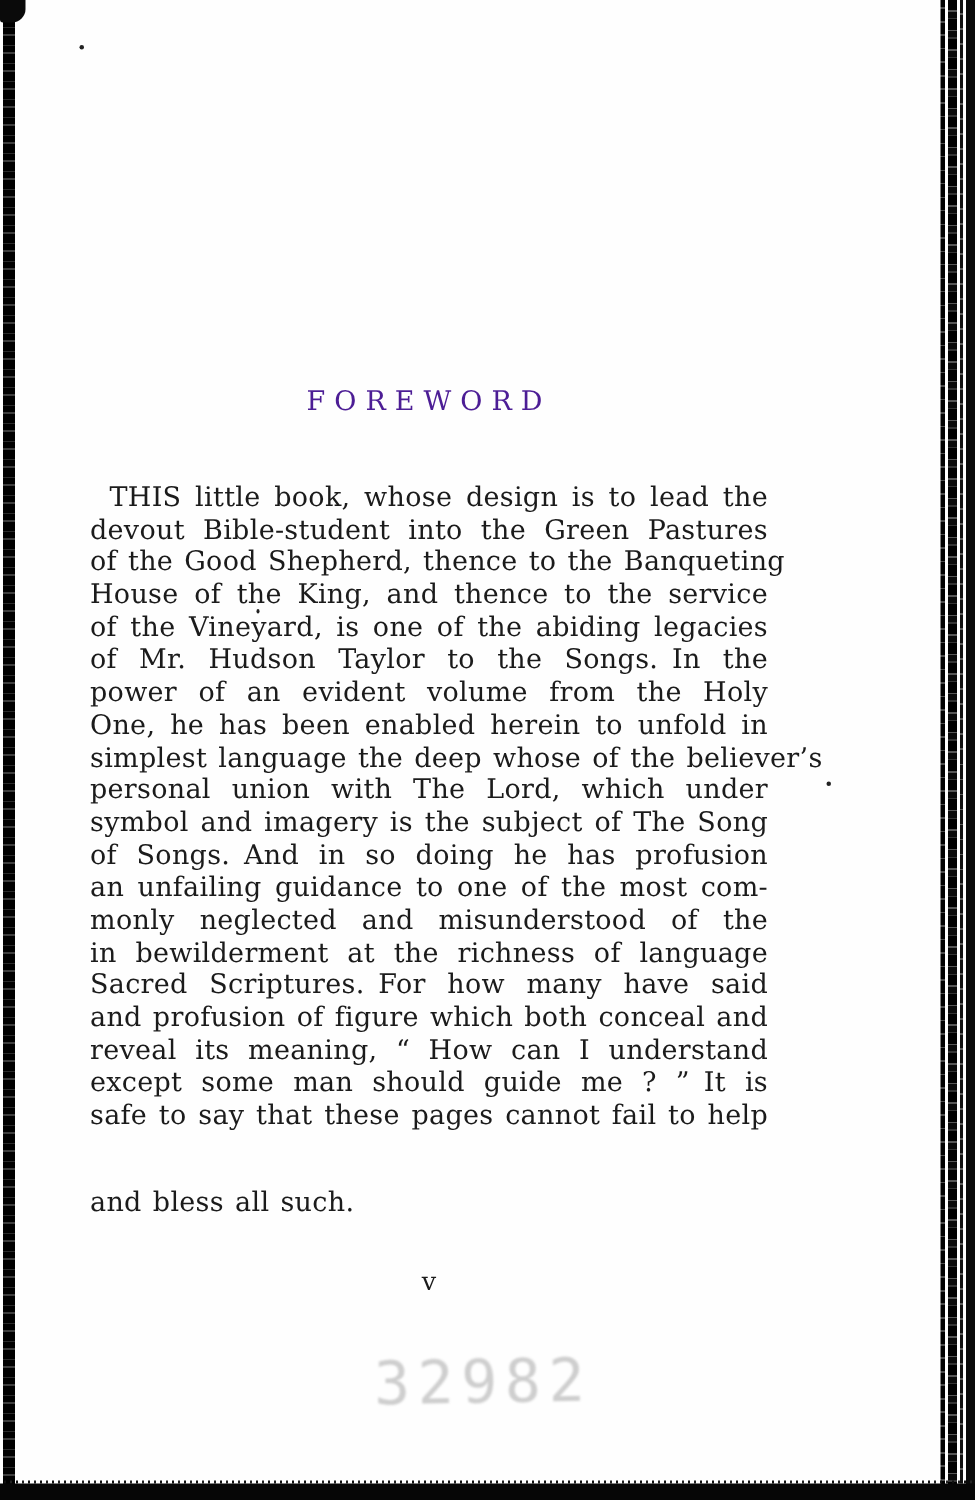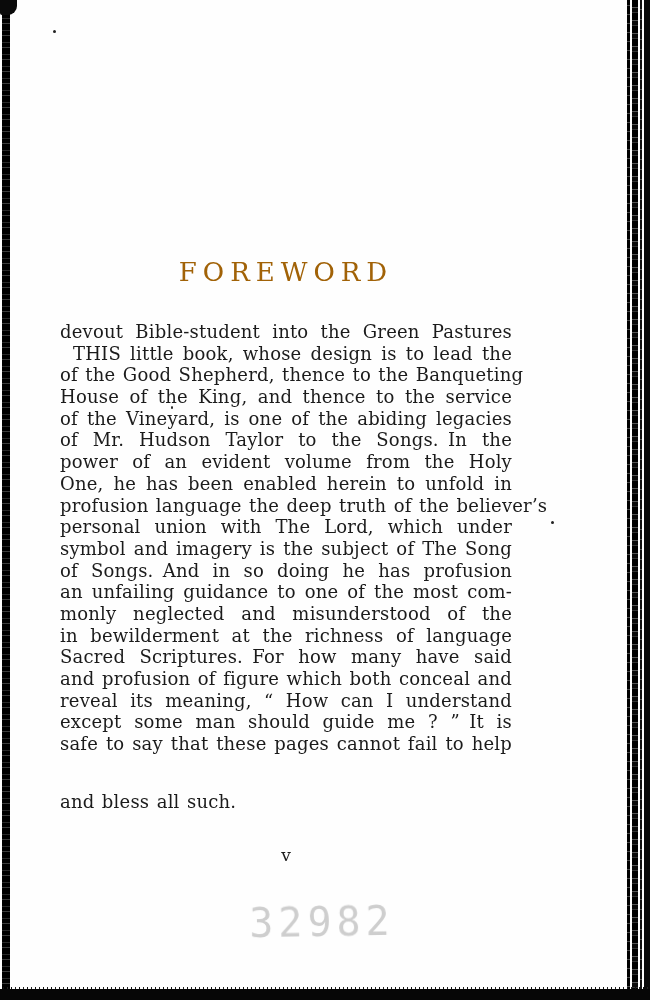--- a/index.html
+++ b/index.html
@@ -49,24 +49,24 @@
 
   .speck { position: absolute; background: #222; border-radius: 50%; }
   .speck-1 { left: 53px;  top: 30px;  width: 3px; height: 3px; }
   .speck-2 { left: 551px; top: 521px; width: 3px; height: 3px; }
   .speck-3 { left: 171px; top: 406px; width: 2px; height: 3px; }
 
   
   .page-title {
     position: absolute; left: 60px; top: 257px; width: 452px;
     margin: 0;
-    font-size: 26px; font-weight: 500;
+    font-size: 18px; font-weight: 500;
     letter-spacing: 6px;
     text-align: center;
-    color: #a16207;
+    color: #4c1d95;
   }
 
   .body-text {
     position: absolute; left: 60px; top: 321px; width: 452px;
     font-size: 18px; line-height: 21.7px;
     letter-spacing: 0.2px;
     word-spacing: 1.5px;
     color: #1b1b1b;
   }
   .text-line {
@@ -111,29 +111,29 @@
   <div class="bar-fray"></div>
   <div class="bottom-bar"></div>
   <div class="speck speck-1"></div>
   <div class="speck speck-2"></div>
   <div class="speck speck-3"></div>
 
   <h1 class="page-title">FOREWORD</h1>
 
   <div class="body-text">
       <div class="paragraph">
+        <div class="text-line indent-sm">THIS little book, whose design is to lead the</div>
         <div class="text-line">devout Bible-student into the Green Pastures</div>
-        <div class="text-line indent-sm">THIS little book, whose design is to lead the</div>
         <div class="text-line">of the Good Shepherd, thence to the Banqueting</div>
         <div class="text-line">House of the King, and thence to the service</div>
         <div class="text-line">of the Vineyard, is one of the abiding legacies</div>
         <div class="text-line">of Mr. Hudson Taylor to the Songs. In the</div>
         <div class="text-line">power of an evident volume from the Holy</div>
         <div class="text-line">One, he has been enabled herein to unfold in</div>
-        <div class="text-line">profusion language the deep truth of the believer’s</div>
+        <div class="text-line">simplest language the deep whose of the believer’s</div>
         <div class="text-line">personal union with The Lord, which under</div>
         <div class="text-line">symbol and imagery is the subject of The Song</div>
         <div class="text-line">of Songs. And in so doing he has profusion</div>
         <div class="text-line">an unfailing guidance to one of the most com-</div>
         <div class="text-line">monly neglected and misunderstood of the</div>
         <div class="text-line">in bewilderment at the richness of language</div>
         <div class="text-line">Sacred Scriptures. For how many have said</div>
         <div class="text-line">and profusion of figure which both conceal and</div>
         <div class="text-line">reveal its meaning, “ How can I understand</div>
         <div class="text-line">except some man should guide me ? ” It is</div>

